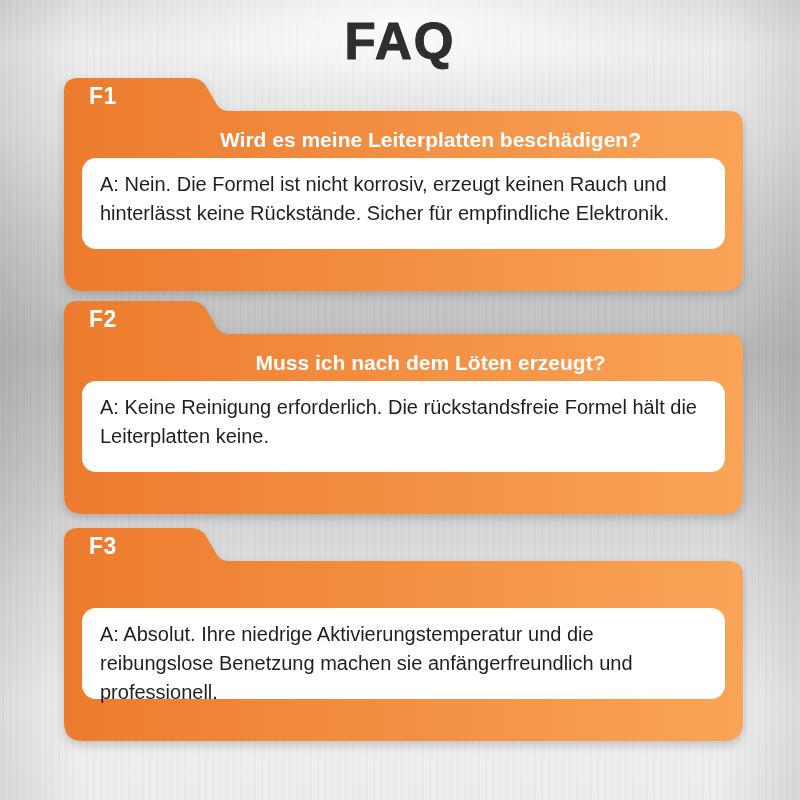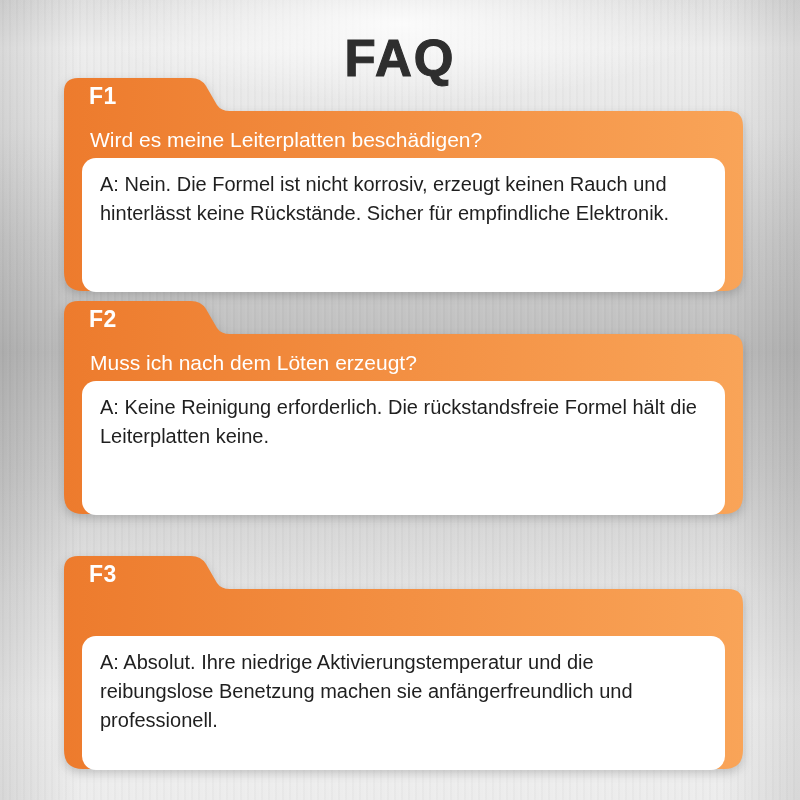--- a/index.html
+++ b/index.html
@@ -23,33 +23,32 @@
   .page-title {
     position: absolute;
     top: 12px;
     left: 0;
     right: 0;
     text-align: center;
     font-size: 51px;
     font-weight: 800;
     letter-spacing: 2px;
     color: #2e2e2e;
-    margin-top: 17px;
     -webkit-text-stroke: 1.1px #2e2e2e;
   }
   .card {
     position: absolute;
     left: 64px;
     width: 679px;
     height: 213px;
     padding-left: 48px;
   }
   .card-1 { top: 78px; }
   .card-2 { top: 301px; }
-  .card-3 { top: 556px; }
+  .card-3 { top: 528px; }
   .card-bg {
     position: absolute;
     left: 0;
     top: 0;
     width: 679px;
     height: 213px;
     filter: drop-shadow(0 4px 5px rgba(60,60,60,0.25));
   }
   .tab-label {
     position: absolute;
@@ -59,29 +58,30 @@
     font-weight: 700;
     color: #ffffff;
     letter-spacing: 0.5px;
   }
   .question {
     position: absolute;
     left: 26px;
     top: 50px;
     right: 20px;
     font-size: 21px;
-    font-weight: 400;
+    font-weight: 700;
     color: #ffffff;
+    text-align: center;
   }
   .answer-box {
     position: absolute;
     left: 18px;
     top: 80px;
     width: 643px;
-    height: 134px;
+    height: 91px;
     background: #ffffff;
     border-radius: 14px;
   }
   .answer {
     padding: 12px 14px 0 18px;
     font-size: 20px;
     line-height: 29px;
     color: #1f1f1f;
   }
 </style>

